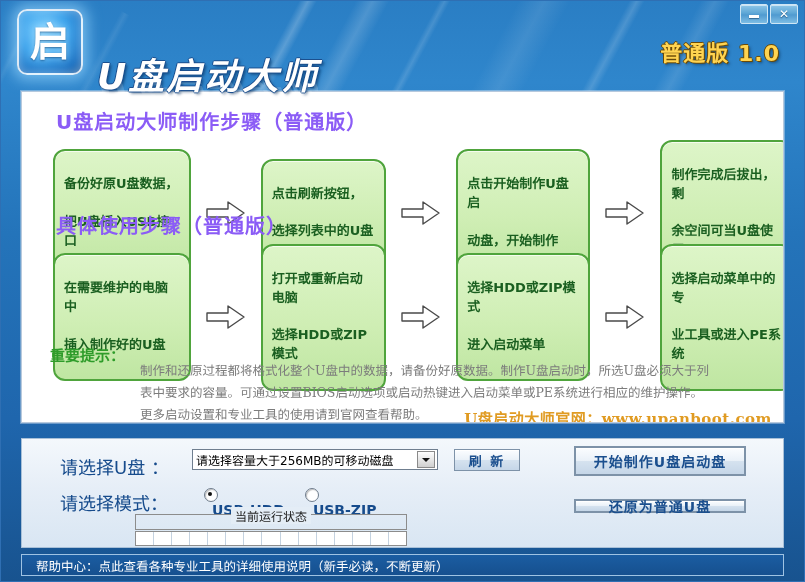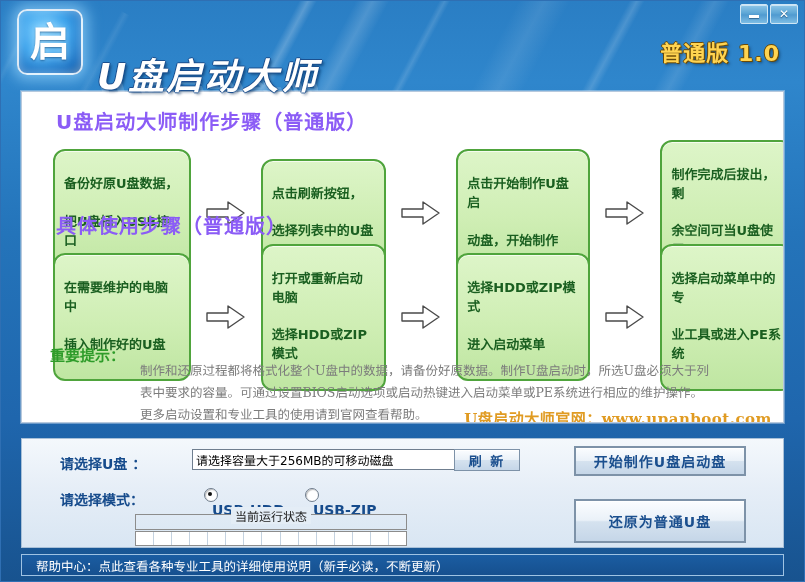--- a/index.html
+++ b/index.html
@@ -271,32 +271,32 @@
     left: 20px; top: 437px;
     width: 763px; height: 110px;
     background: linear-gradient(to bottom, #f4f8fc 0%, #e6eef7 45%, #d9e6f3 100%);
     border: 1px solid #a8c0d8;
     box-sizing: border-box;
   }
 
   .cp-label {
     position: absolute;
     font-family: "DejaVu Sans", sans-serif;
-    font-size: 14px;
-    font-weight: bold;
+    font-size: 18px;
+    font-weight: normal;
     color: #164b8c;
     white-space: nowrap;
   }
   .cp-label.l-disk { left: 38px; top: 14px; }
   .cp-label.l-mode { left: 38px; top: 50px; }
 
   .usb-select {
     position: absolute;
     left: 170px; top: 10px;
-    width: 286px; height: 21px;
+    width: 246px; height: 21px;
     background: #ffffff;
     border: 1px solid #6f7e8f;
     box-sizing: border-box;
     display: flex;
     align-items: center;
     cursor: pointer;
   }
   .usb-select .sel-text {
     flex: 1;
     padding-left: 3px;
@@ -345,21 +345,21 @@
   }
   .btn-make {
     left: 552px; top: 7px;
     width: 172px; height: 30px;
     font-size: 14px;
     border: 2px solid #7d92a8;
     letter-spacing: 1px;
   }
   .btn-restore {
     left: 552px; top: 60px;
-    width: 172px; height: 44px;
+    width: 172px; height: 14px;
     font-size: 14px;
     border: 2px solid #7d92a8;
     letter-spacing: 1px;
   }
 
   .mode-radios {
     position: absolute;
     left: 182px; top: 49px;
     display: flex;
     align-items: center;

